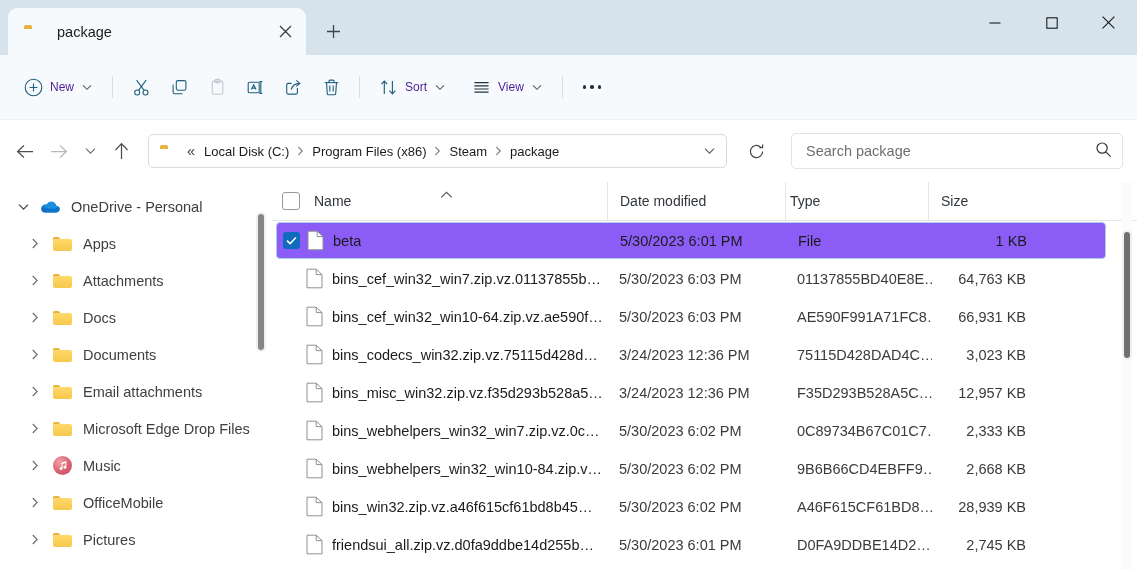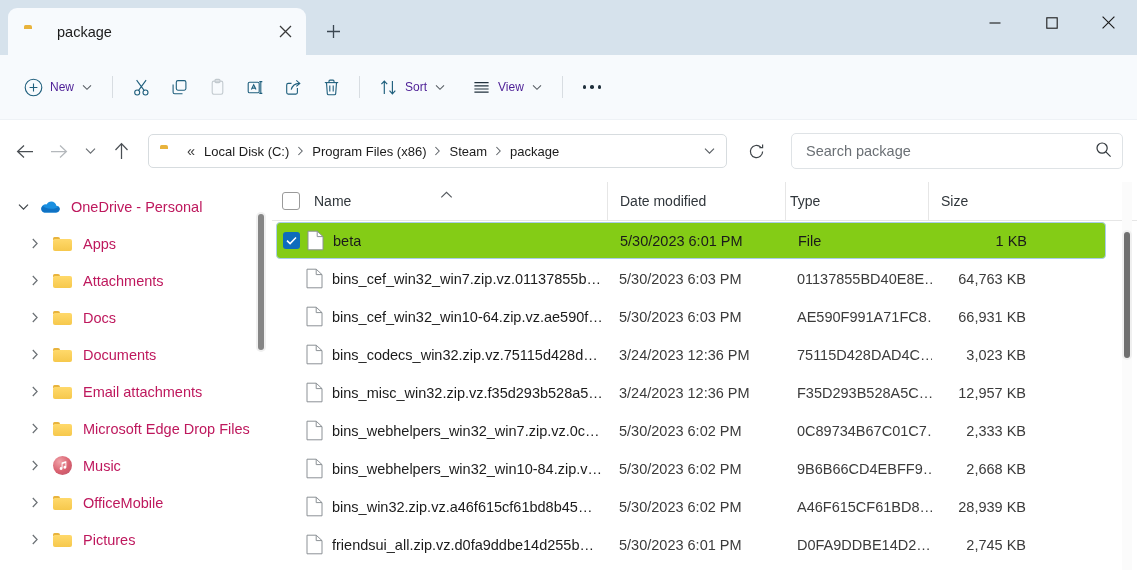--- a/index.html
+++ b/index.html
@@ -284,21 +284,21 @@
     flex: 0 0 auto;
   }
   .nav-ico {
     width: 20px; height: 20px;
     margin: 0 11px 0 6px;
     flex: 0 0 auto;
     display: flex; align-items: center; justify-content: center;
   }
   .nav-text {
     font-size: 14.5px;
-    color: #be185d;
+    color: #404040;
     white-space: nowrap;
   }
   .folder-sm { width: 19px; height: 16px; position: relative; }
   .folder-sm::before {
     content: "";
     position: absolute; left: 0; top: 1px;
     width: 7.5px; height: 3.5px;
     background: #e8b33c; border-radius: 1.5px 2px 0 0;
   }
   .folder-sm::after {
@@ -386,21 +386,21 @@
   }
   .row {
     height: 37px;
     display: flex;
     align-items: center;
     border-radius: 4px;
     margin: 1px 4px 1px 4px;
     box-sizing: border-box;
   }
   .row.selected {
-    background: #84cc16;
+    background: #8b5cf6;
     border: 1px solid #a9cdea;
     margin: 1px 4px 1px 4px;
   }
   .cell {
     font-size: 14.5px;
     color: #1b1b1b;
     white-space: nowrap;
     overflow: hidden;
     box-sizing: border-box;
   }

